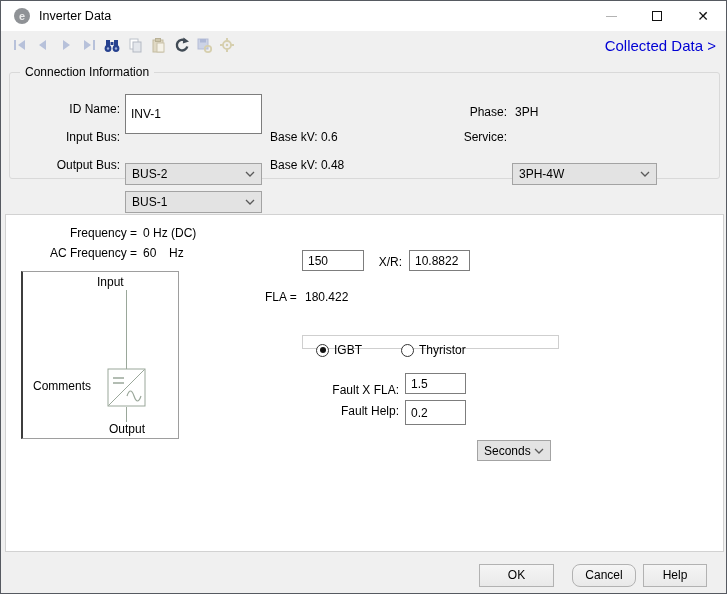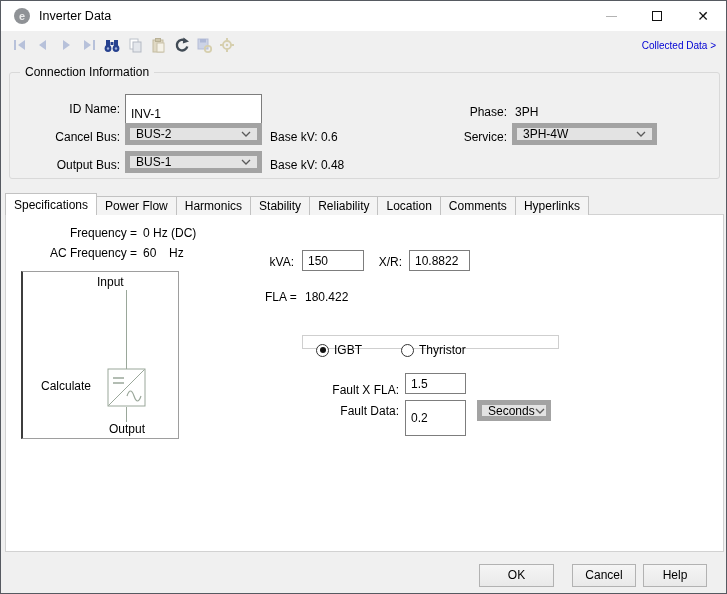--- a/index.html
+++ b/index.html
@@ -18,31 +18,31 @@
   .win-controls { margin-left:auto; display:flex; height:100%; }
   .win-btn { width:46px; height:100%; display:flex; align-items:center; justify-content:center; }
   .min-glyph { width:11px; height:1px; background:#b3b3b3; }
   .max-glyph { width:10px; height:10px; border:1px solid #111; }
   .close-glyph { font-size:14px; color:#111; line-height:1; }
   
   .toolbar { position:absolute; top:30px; left:0; right:0; height:28px; background:#f0f0f0;
              display:flex; align-items:center; padding:0 10px; }
   .tb-icons { display:flex; gap:5px; align-items:center; }
   .tb-icon { width:18px; height:18px; display:flex; align-items:center; justify-content:center; }
-  .collected-link { margin-left:auto; color:#0000d4; font-size:10px; cursor:pointer; }
+  .collected-link { margin-left:auto; color:#0000d4; font-size:15px; cursor:pointer; }
   
   .group { position:absolute; left:8px; top:71px; width:711px; height:107px;
            border:1px solid #d9d9d9; border-radius:3px; }
   .group-legend { position:absolute; top:-8px; left:10px; background:#f0f0f0; padding:0 5px; }
   .lbl { position:absolute; height:22px; line-height:22px; text-align:right; white-space:nowrap; }
   .val { position:absolute; height:22px; line-height:22px; white-space:nowrap; }
   .txt { position:absolute; height:40px; border:1px solid #7d7d7d; background:#fff;
          font:12px "Liberation Sans",sans-serif; padding:0 5px; color:#000; }
-  .combo { position:absolute; height:22px; border:5px solid #a3a3a3; background:#e3e3e3;
-           display:flex; align-items:center; padding:0 6px; cursor:default; }
+  .combo { position:absolute; height:22px; border:1px solid #a3a3a3; background:#e3e3e3;
+           display:flex; align-items:center; padding:0 6px; cursor:default;margin-top:40px; }
   .combo .chev { margin-left:auto; display:flex; }
   
   .tabs { position:absolute; left:4px; top:192px; display:flex; align-items:flex-end; z-index:2; }
   .tab { padding:3px 8px; border:1px solid #c2c2c2; border-bottom:none; background:#f4f4f4;
          height:19px; line-height:13px; margin-left:-1px; white-space:nowrap; }
   .tab:first-child { margin-left:0; }
   .tab.active { background:#fff; height:22px; padding-top:5px; position:relative; z-index:3; }
   
   .panel { position:absolute; left:4px; top:213px; width:719px; height:338px;
            background:#fff; border:1px solid #d2d2d2; }
@@ -59,21 +59,21 @@
   .radio { width:13px; height:13px; border-radius:50%; border:1px solid #333; background:#fff; position:relative; flex:none; }
   .radio.checked::after { content:""; position:absolute; left:2.5px; top:2.5px; right:2.5px; bottom:2.5px;
                           background:#111; border-radius:50%; }
   
   .btn { position:absolute; background:linear-gradient(#f5f5f5,#e9e9e9); border:1px solid #b2b2b2;
          font:12px "Liberation Sans",sans-serif; text-align:center; cursor:pointer; }
   .calc-btn { left:476px; top:34px; width:72px; height:24px; line-height:20px;
               border:2px solid #3079cf; background:linear-gradient(#f2f2f2,#e2e2e2); }
   .footer-btn { top:563px; height:23px; line-height:21px; }
   #btn-ok { left:478px; width:75px; }
-  #btn-cancel { left:571px; width:64px; }
+  #btn-cancel { left:571px; width:64px;border-radius:8px; }
   #btn-help { left:642px; width:64px; }
 </style>
 </head>
 <body>
 
 <div class="window">
 
   <div class="titlebar">
     <div class="app-icon">e</div>
     <div class="title-text">Inverter Data</div>
@@ -164,21 +164,21 @@
     </div>
     <div class="collected-link">Collected Data &gt;</div>
   </div>
 
   <div class="group">
     <div class="group-legend">Connection Information</div>
 
     <div class="lbl" style="left:0; width:110px; top:25px;">ID Name:</div>
     <input class="txt" style="left: 115px; top: 21px; width: 137px;" value="INV-1">
 
-    <div class="lbl" style="left:0; width:110px; top:53px;">Cancel Bus:</div>
+    <div class="lbl" style="left:0; width:110px; top:53px;">Input Bus:</div>
     <div class="combo" style="left:115px; top:50px; width:137px;">
       <span>BUS-2</span>
       <span class="chev">
           <svg width="10" height="6">
             <polyline points="1,1 5,5 9,1" stroke="#5a5a5a" stroke-width="1.3" fill="none"></polyline>
           </svg>
         </span>
     </div>
     <div class="val" style="left:260px; top:53px;">Base kV: 0.6</div>
 
@@ -200,55 +200,44 @@
     <div class="combo" style="left:502px; top:50px; width:145px;">
       <span>3PH-4W</span>
       <span class="chev">
           <svg width="10" height="6">
             <polyline points="1,1 5,5 9,1" stroke="#5a5a5a" stroke-width="1.3" fill="none"></polyline>
           </svg>
         </span>
     </div>
   </div>
 
-  <div class="tabs">
-    <div class="tab active">Specifications</div>
-    <div class="tab">Power Flow</div>
-    <div class="tab">Harmonics</div>
-    <div class="tab">Stability</div>
-    <div class="tab">Reliability</div>
-    <div class="tab">Location</div>
-    <div class="tab">Comments</div>
-    <div class="tab">Hyperlinks</div>
-  </div>
 
   <div class="panel">
 
     <div class="lbl" style="left:0; width:131px; top:8px;">Frequency =</div>
     <div class="val" style="left:137px; top:8px;">0 Hz (DC)</div>
     <div class="lbl" style="left:0; width:131px; top:28px;">AC Frequency =</div>
     <div class="val" style="left:137px; top:28px;">60</div>
     <div class="val" style="left:163px; top:28px;">Hz</div>
 
     <div class="diagram">
       <div class="d-label" style="left:74px; top:3px; width:60px; text-align:left;">Input</div>
       <div class="vline" style="top:18px; height:79px;"></div>
       <svg class="inv-symbol" width="40" height="40">
         <rect x="1" y="1" width="37" height="37" fill="#ffffff" stroke="#9aa79a"></rect>
         <line x1="1.5" y1="37.5" x2="37.5" y2="1.5" stroke="#9aa79a"></line>
         <line x1="6" y1="10" x2="17" y2="10" stroke="#9aa79a" stroke-width="1.5"></line>
         <line x1="6" y1="15" x2="17" y2="15" stroke="#9aa79a" stroke-width="1.5"></line>
         <path d="M20 28 q 3.5 -10 7 0 t 7 0" fill="none" stroke="#9aa79a" stroke-width="1.2"></path>
       </svg>
-      <div class="d-label" style="left:0; top:107px; width:68px; text-align:right;">Calculate</div>
+      <div class="d-label" style="left:0; top:107px; width:68px; text-align:right;">Comments</div>
       <div class="vline" style="top:135px; height:15px;"></div>
       <div class="d-label" style="left:74px; top:150px; width:60px; text-align:center;">Output</div>
     </div>
 
-    <div class="lbl" style="left:188px; width:100px; top:37px;">kVA:</div>
     <input class="txt" style="left: 296px; top: 35px; width: 62px; height: 21px;" value="150">
     <div class="lbl" style="left:300px; width:96px; top:37px;">X/R:</div>
     <input class="txt" style="left: 403px; top: 35px; width: 61px; height: 21px;" value="10.8822">
 
     <div class="val" style="left:259px; top:72px;">FLA =</div>
     <div class="val" style="left:299px; top:72px;">180.422</div>
 
     <div class="radio-box">
       <div class="radio-item" style="left:13px;">
         <span class="radio checked"></span>
@@ -256,22 +245,22 @@
       </div>
       <div class="radio-item" style="left:98px;">
         <span class="radio"></span>
         <span>Thyristor</span>
       </div>
     </div>
 
     <div class="lbl" style="left:280px; width:113px; top:165px;">Fault X FLA:</div>
     <input class="txt" style="left: 399px; top: 158px; width: 61px; height: 21px;" value="1.5">
 
-    <div class="lbl" style="left:280px; width:113px; top:186px;">Fault Data:</div>
-    <input class="txt" style="left: 399px; top: 185px; width: 61px; height: 36px;" value="0.2">
+    <div class="lbl" style="left:280px; width:113px; top:186px;">Fault Help:</div>
+    <input class="txt" style="left: 399px; top: 185px; width: 61px; height: 25px;" value="0.2">
     <div class="combo" style="left:471px; top:185px; width:74px; height:21px;">
       <span>Seconds</span>
       <span class="chev">
           <svg width="10" height="6">
             <polyline points="1,1 5,5 9,1" stroke="#5a5a5a" stroke-width="1.3" fill="none"></polyline>
           </svg>
         </span>
     </div>
   </div>
 

